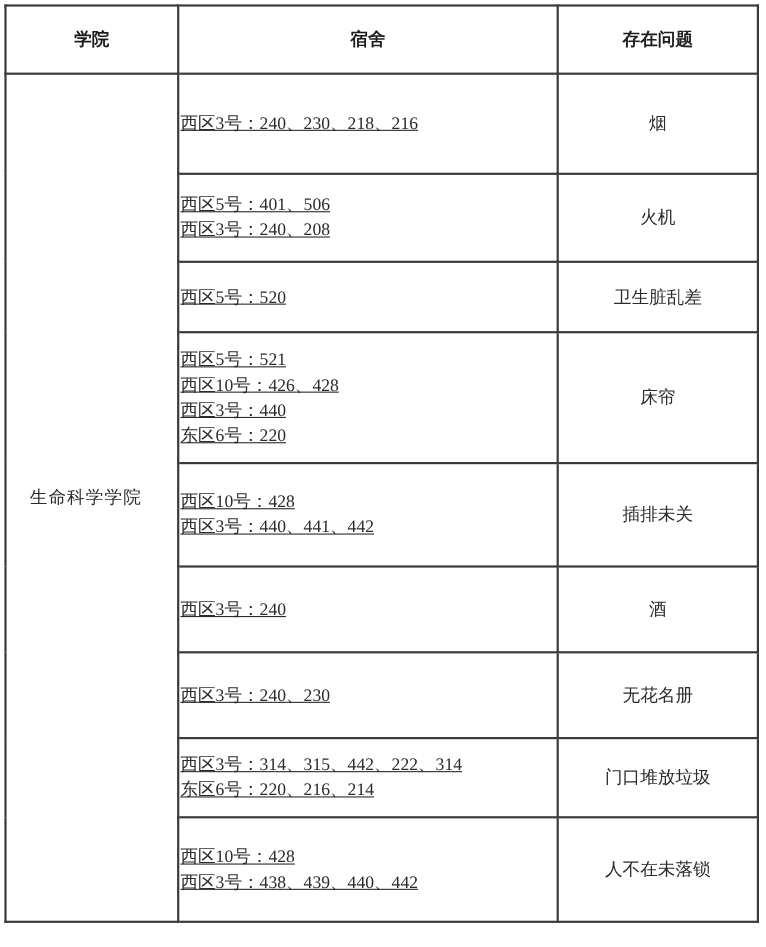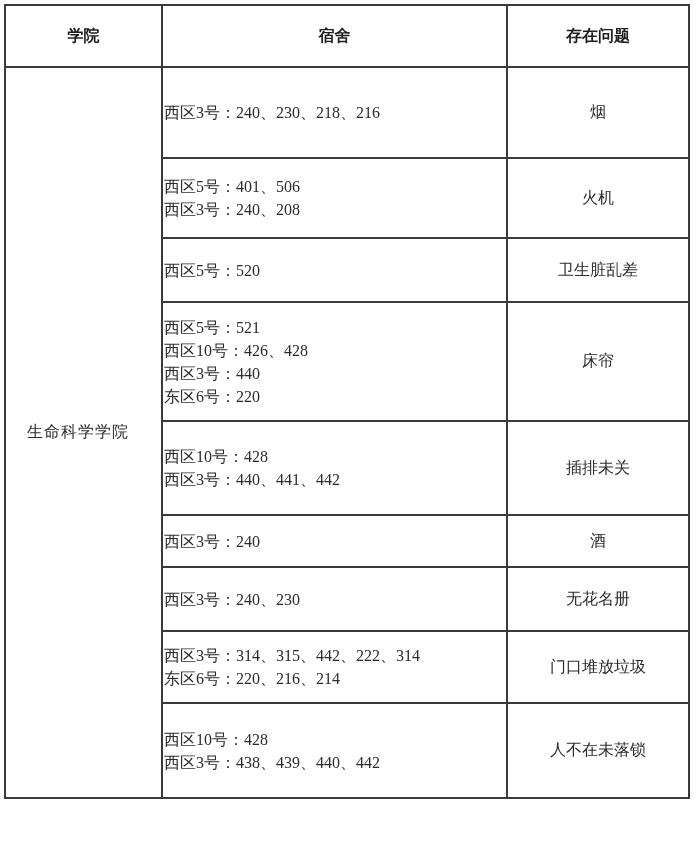--- a/index.html
+++ b/index.html
@@ -50,20 +50,21 @@
   }
   .dorm-cell {
     text-align: left;
     vertical-align: middle;
     font-size: 16px;
     padding: 2px 4px 2px 1px;
   }
   .dorm-line {
     line-height: 23px;
     white-space: nowrap;
+    text-decoration: underline;
   }
   .issue-cell {
     text-align: center;
     vertical-align: middle;
     font-size: 16px;
     padding: 0 4px;
   }
 </style>
 </head>
 <body>
@@ -112,27 +113,27 @@
           </td>
           <td class="issue-cell">床帘</td>
         </tr>
         <tr style="height: 94px;">
           <td class="dorm-cell">
             <div class="dorm-line">西区10号：428</div>
             <div class="dorm-line">西区3号：440、441、442</div>
           </td>
           <td class="issue-cell">插排未关</td>
         </tr>
-        <tr style="height: 52px;">
+        <tr style="height: 78px;">
           <td class="dorm-cell">
             <div class="dorm-line">西区3号：240</div>
           </td>
           <td class="issue-cell">酒</td>
         </tr>
-        <tr style="height: 64px;">
+        <tr style="height: 78px;">
           <td class="dorm-cell">
             <div class="dorm-line">西区3号：240、230</div>
           </td>
           <td class="issue-cell">无花名册</td>
         </tr>
         <tr style="height: 72px;">
           <td class="dorm-cell">
             <div class="dorm-line">西区3号：314、315、442、222、314</div>
             <div class="dorm-line">东区6号：220、216、214</div>
           </td>

